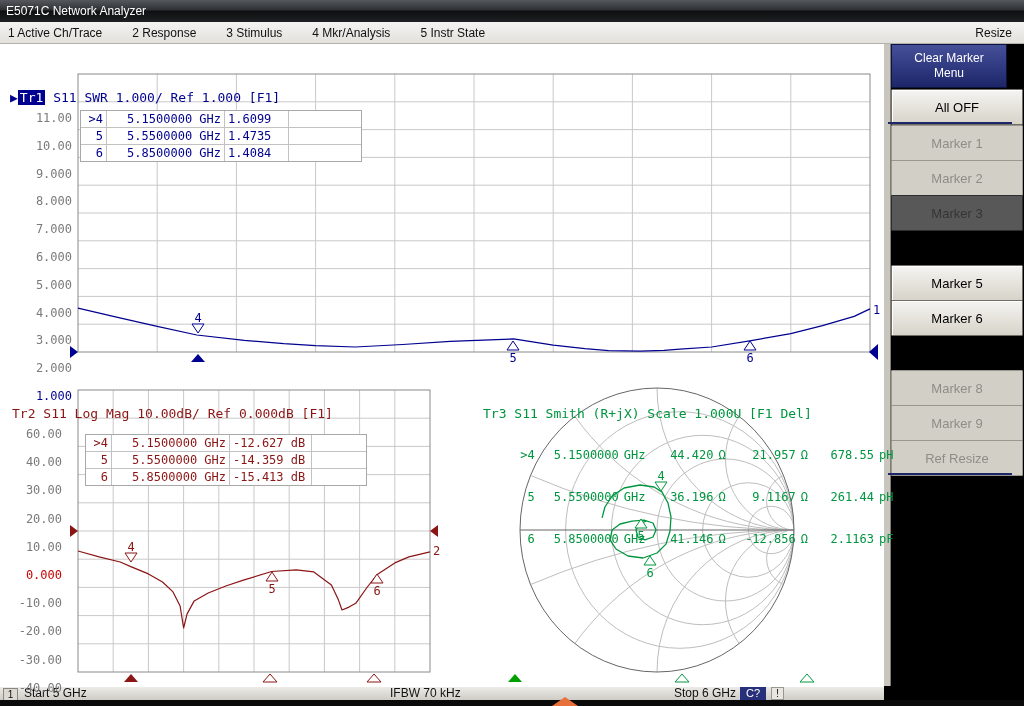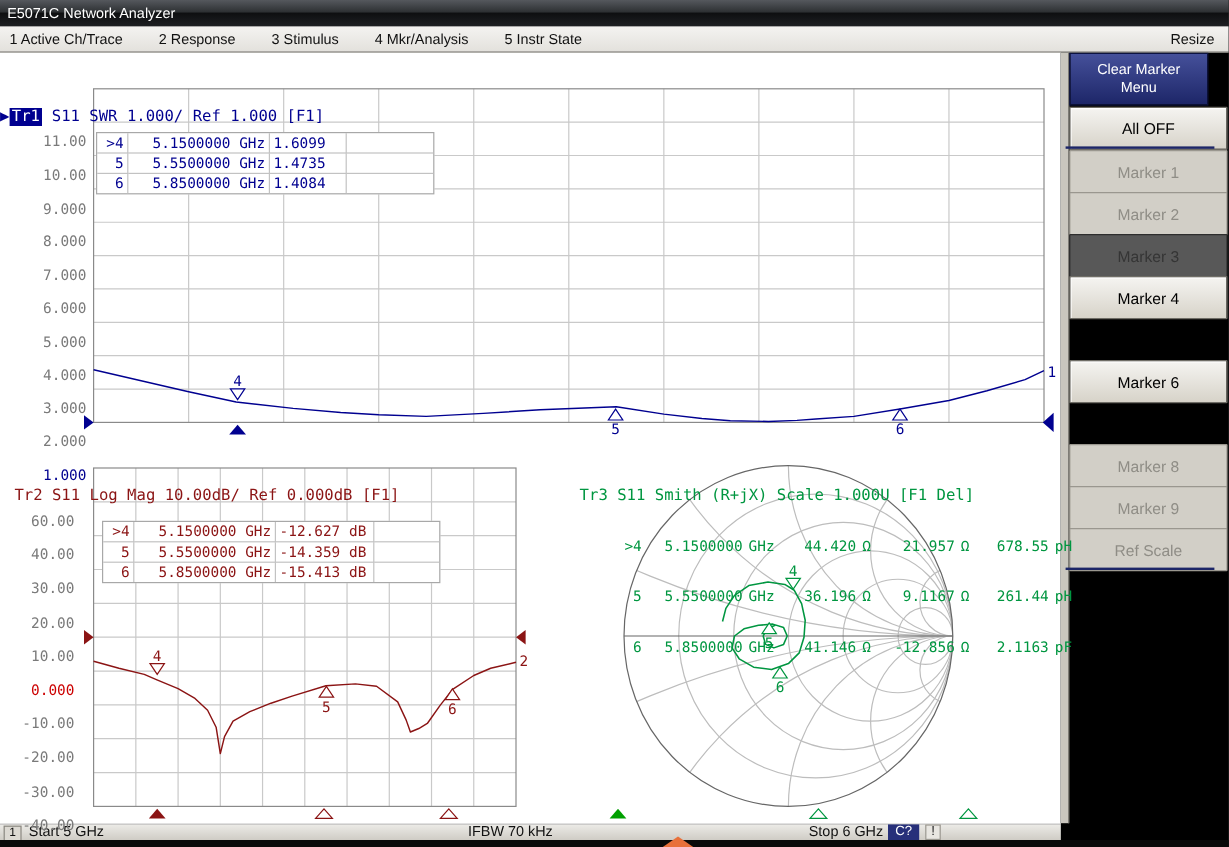--- a/index.html
+++ b/index.html
@@ -1,32 +1,32 @@
 <!DOCTYPE html>
 <html><head>
 <meta charset="utf-8">
 <style>
   html,body{margin:0;padding:0;background:#000;}
   #screen{position:relative;width:1024px;height:706px;overflow:hidden;
-          font-family:"Liberation Sans",sans-serif;background:#404040;}
+          font-family:"Liberation Sans",sans-serif;background:#bef264;}
   
   .titlebar{position:absolute;left:0;top:0;width:1024px;height:22px;
     background:linear-gradient(180deg,#55585d 0%,#2e3134 45%,#0e0f11 50%,#1e2023 100%);
     color:#fff;font-size:12px;line-height:22px;padding-left:6px;box-sizing:border-box;}
   .menubar{position:absolute;left:0;top:22px;width:1024px;height:22px;
     background:linear-gradient(180deg,#f4f3f1,#e3e1dc);border-bottom:1px solid #b5b2ab;
     box-sizing:border-box;font-size:12px;color:#111;display:flex;align-items:center;gap:30px;
     padding-left:8px;}
   .menubar .mitem{cursor:default;}
   .menubar .resize{position:absolute;right:12px;}
   
   .main{position:absolute;left:0;top:44px;width:884px;height:642px;background:#fff;}
   .main svg{position:absolute;left:0;top:0;}
   .hdr{position:absolute;font-family:"DejaVu Sans Mono",monospace;font-size:13px;white-space:pre;z-index:5;}
-  .hdr-tr1{left:0;top:46px;color:#000090;}
+  .hdr-tr1{left:10px;top:46px;color:#000090;}
   .hdr-tr2{left:12px;top:362px;color:#8b1414;}
   .hdr-tr3{left:455px;top:362px;color:#009640;margin-left:28px;}
   .tr1box{background:#000090;color:#fff;padding:0 2px;}
   .ylab{position:absolute;width:50px;text-align:right;font-family:"DejaVu Sans Mono",monospace;
         font-size:12px;line-height:14px;color:#7a7a7a;z-index:4;}
   .ylab.hl1{color:#000090;}
   .ylab.hl2{color:#cc0000;}
   .mtable{position:absolute;display:grid;background:#fff;border:1px solid #a8a8a8;z-index:6;
           font-family:"DejaVu Sans Mono",monospace;font-size:12px;line-height:16px;}
   .mtable .c{border-right:1px solid #c2c2c2;border-bottom:1px solid #c2c2c2;padding:0 3px;
@@ -252,25 +252,25 @@
     <div class="sstrip"></div>
     <div class="smenuhdr">
       <span>Clear Marker</span>
       <span>Menu</span>
     </div>
     <div class="skey" style="top:45px">All OFF</div>
     <div class="sdiv" style="top:78px"></div>
     <div class="skey disabled" style="top:81px">Marker 1</div>
     <div class="skey disabled" style="top:116px">Marker 2</div>
     <div class="skey active" style="top:151px">Marker 3</div>
-    <div class="skey" style="top:186px">Marker 4</div>
+    <div class="skey" style="top:221px">Marker 5</div>
     <div class="skey" style="top:256px">Marker 6</div>
     <div class="skey disabled" style="top:326px">Marker 8</div>
     <div class="skey disabled" style="top:361px">Marker 9</div>
-    <div class="skey disabled" style="top:396px">Ref Scale</div>
+    <div class="skey disabled" style="top:396px">Ref Resize</div>
     <div class="sdiv" style="top:429px"></div>
   </div>
 
   <div class="statusbar">
     <div class="chbox">1</div>
     <div class="sb-start">Start 5 GHz</div>
     <div class="sb-ifbw">IFBW 70 kHz</div>
     <div class="sb-stop">Stop 6 GHz</div>
     <div class="sb-cal">C?</div>
     <div class="sb-alert">!</div>

